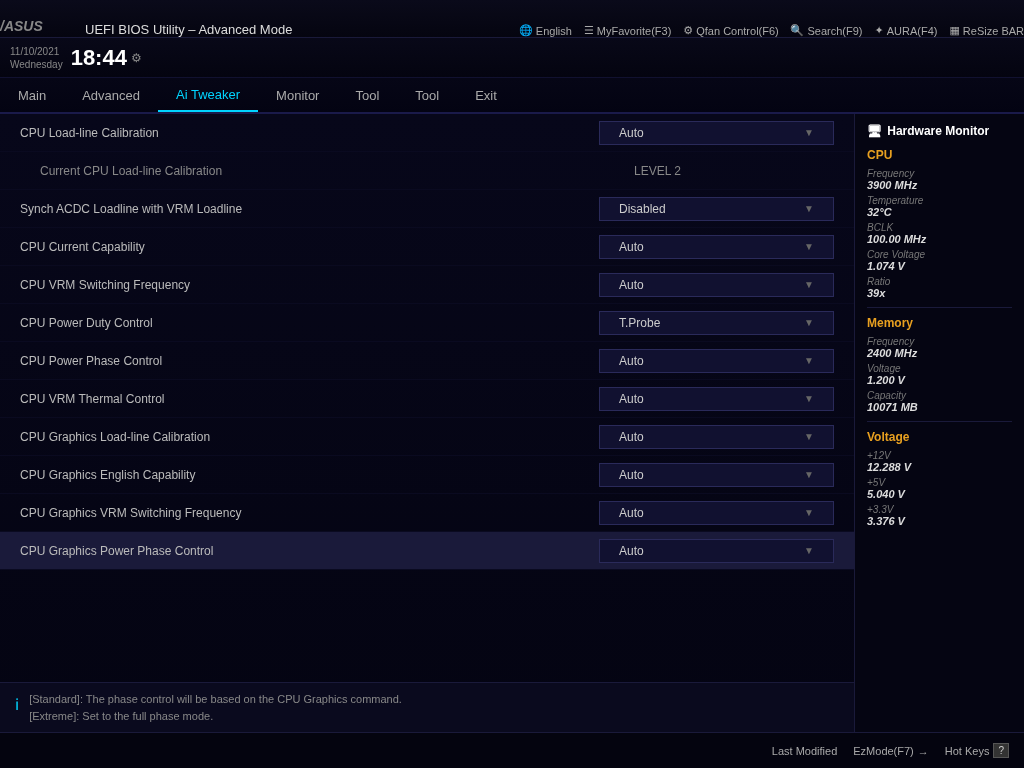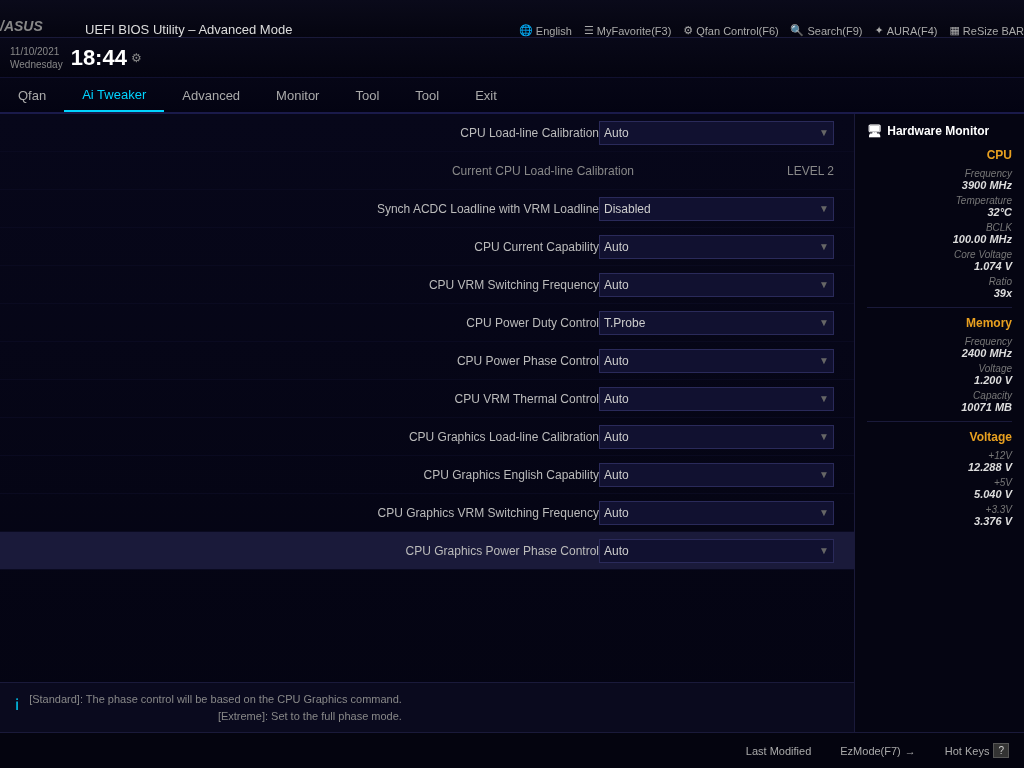--- a/index.html
+++ b/index.html
@@ -91,21 +91,20 @@
     }
     .nav-item.active {
       color: #00d4ff;
       border-bottom: 2px solid #00d4ff;
     }
 
     
     #main-layout {
       display: flex;
       height: calc(768px - 38px - 40px - 36px - 36px);
-      text-align: right;
     }
 
     
     #content {
       flex: 1;
       background: linear-gradient(180deg, #07071a 0%, #040412 100%);
       overflow: hidden;
       display: flex;
       flex-direction: column;
     }
@@ -142,21 +141,21 @@
       color: #888;
       min-width: 200px;
     }
 
     .dropdown-control {
       width: 235px;
       background: #111130;
       border: 1px solid #2a2a5a;
       color: #ccc;
       font-size: 12px;
-      padding: 4px 4px;
+      padding: 4px 19px;
       display: flex;
       align-items: center;
       justify-content: space-between;
       cursor: pointer;
     }
     .dropdown-arrow { color: #666; font-size: 10px; }
 
     #info-bar {
       background: #0a0a1e;
       padding: 8px 15px;
@@ -229,21 +228,21 @@
     }
 
     
     #footer {
       background: #04040f;
       height: 36px;
       display: flex;
       align-items: center;
       justify-content: flex-end;
       padding: 0 15px;
-      gap: 29px;
+      gap: 16px;
       border-top: 1px solid #1a1a3a;
     }
     .footer-btn {
       color: #aaa;
       font-size: 11px;
       cursor: pointer;
       display: flex;
       align-items: center;
       gap: 4px;
       white-space: nowrap;
@@ -312,23 +311,23 @@
 <div id="datetime-bar">
   <div id="date-display">
     <span>11/10/2021</span><br>
     <span>Wednesday</span>
   </div>
   <span id="time-display">18:44</span>
   <span class="gear-icon">⚙</span>
 </div>
 
 <div id="navbar">
-  <div class="nav-item">Qfan</div>
+  <div class="nav-item">Main</div>
+  <div class="nav-item">Advanced</div>
   <div class="nav-item active">Ai Tweaker</div>
-  <div class="nav-item">Advanced</div>
   <div class="nav-item">Monitor</div>
   <div class="nav-item">Tool</div>
   <div class="nav-item">Tool</div>
   <div class="nav-item">Exit</div>
 </div>
 
 <div id="main-layout">
 
   <div id="content">
     <div id="settings-list">

